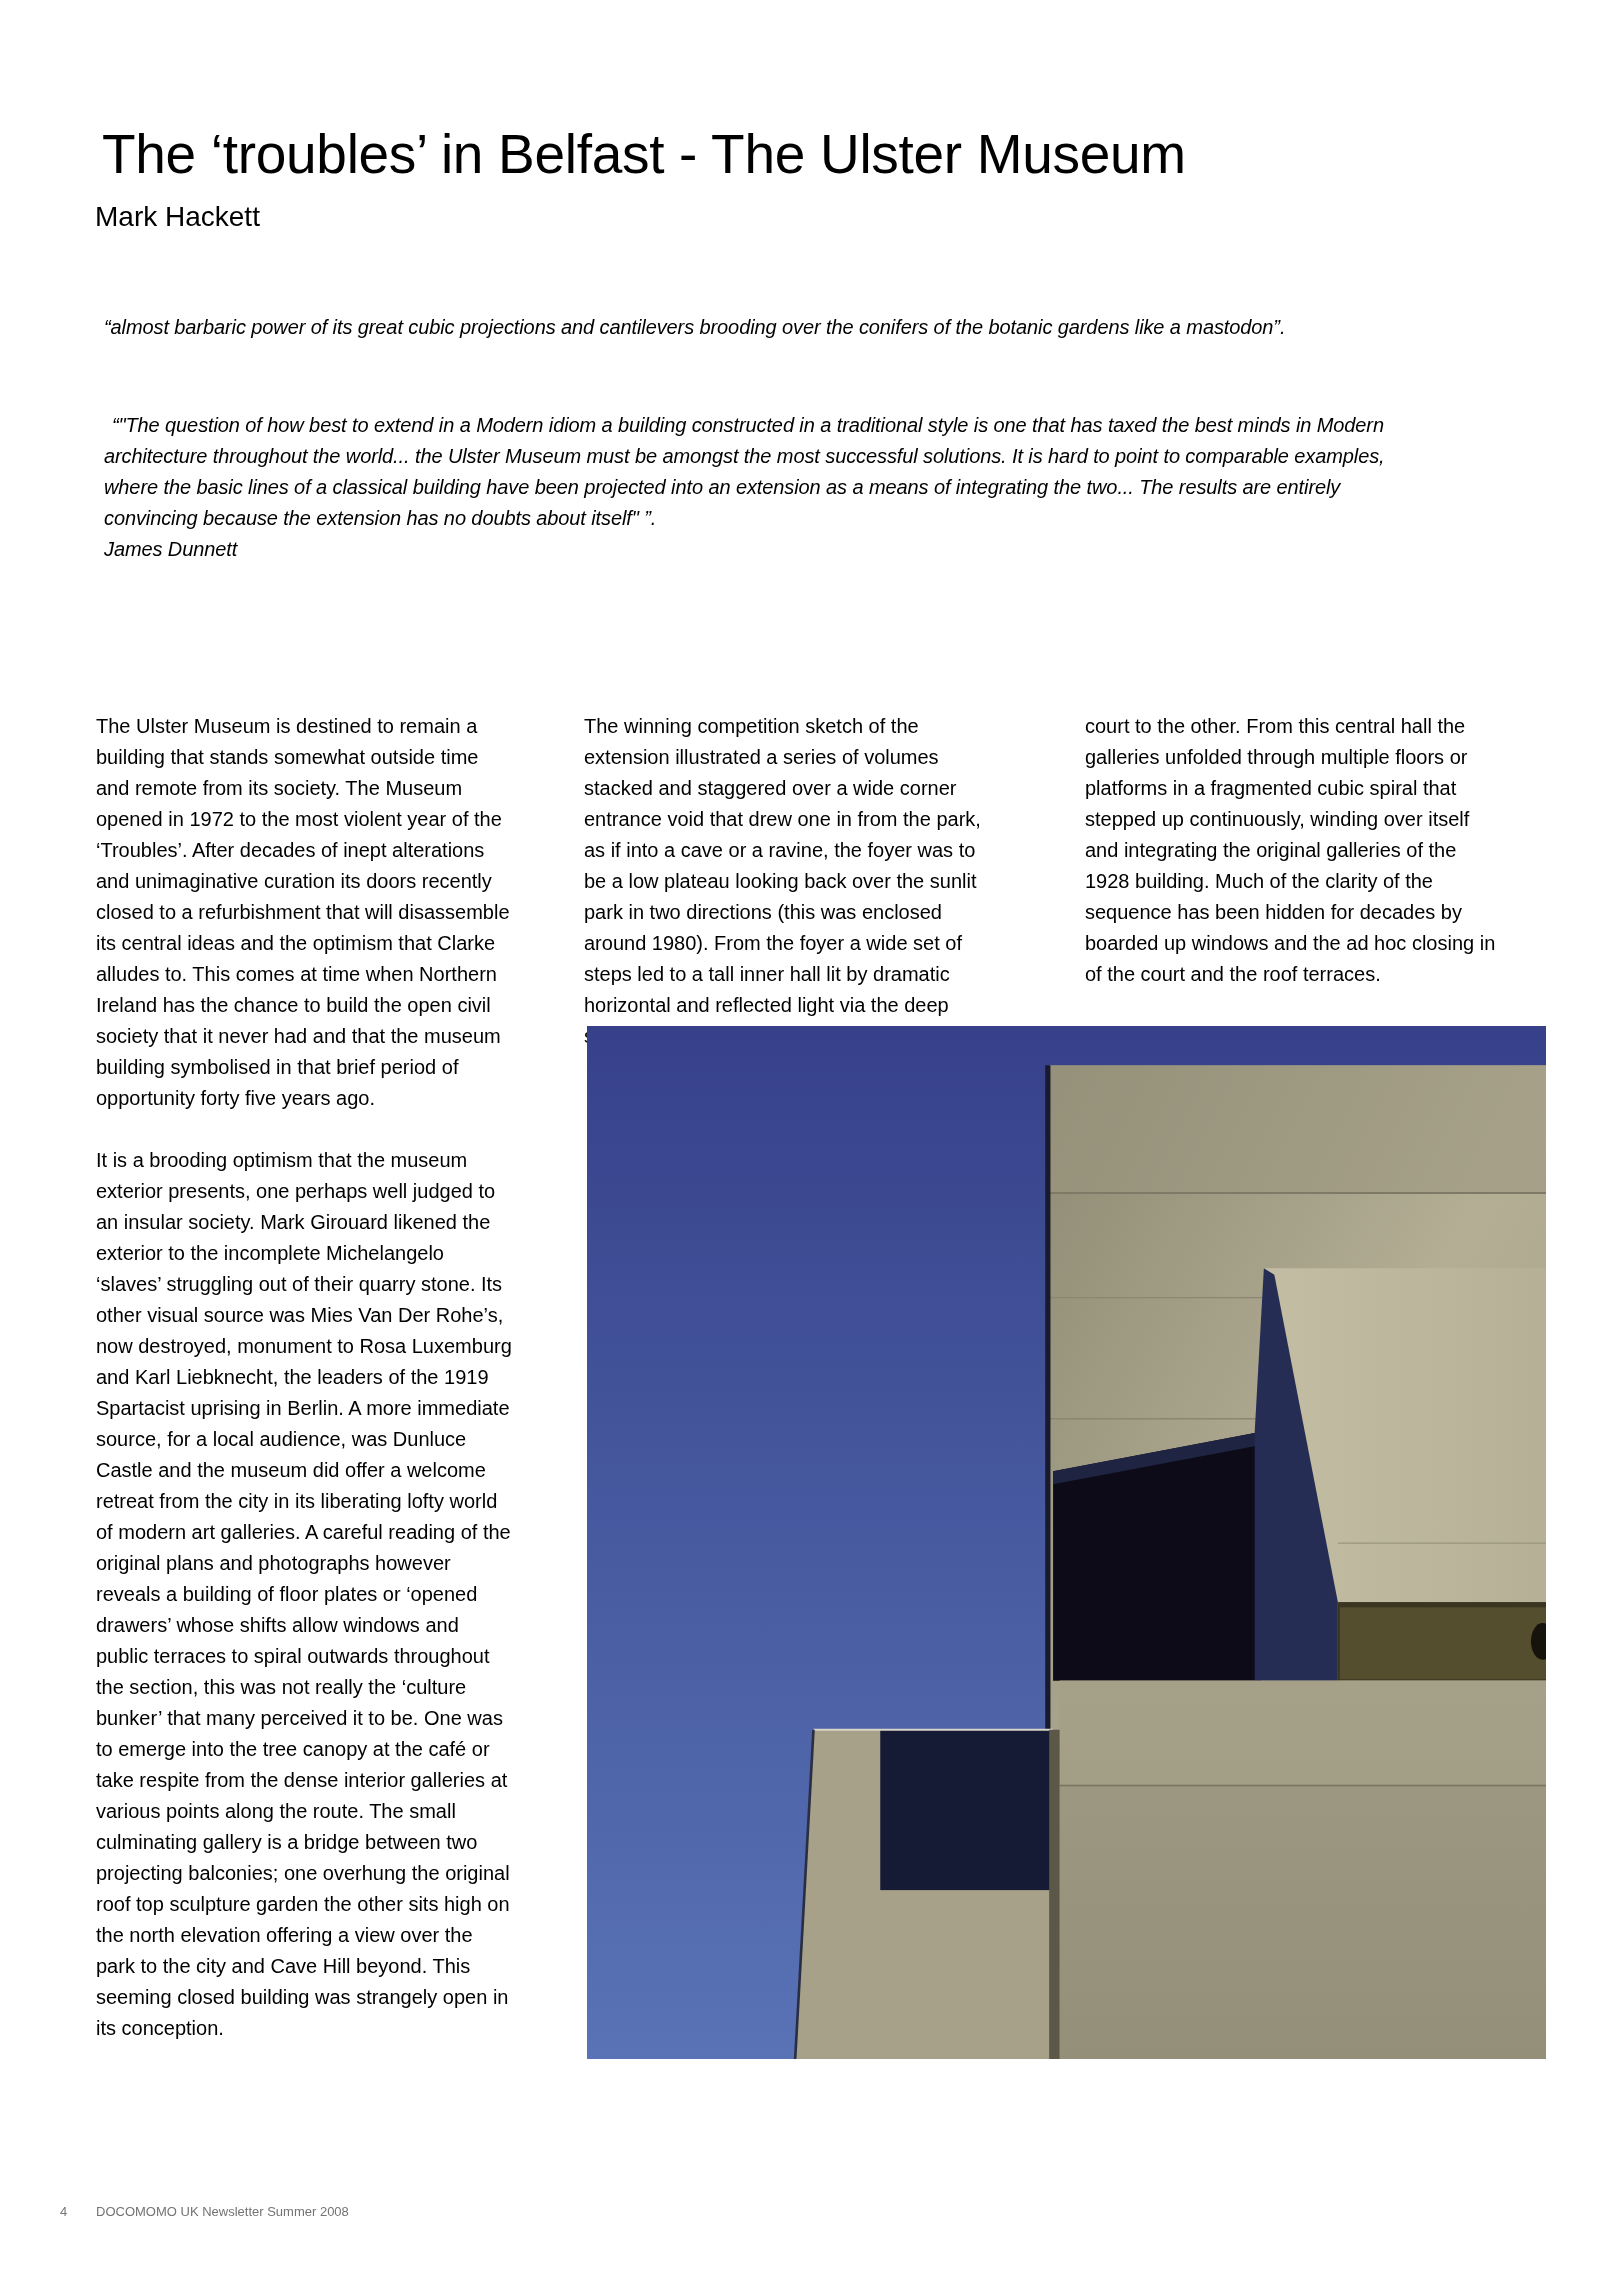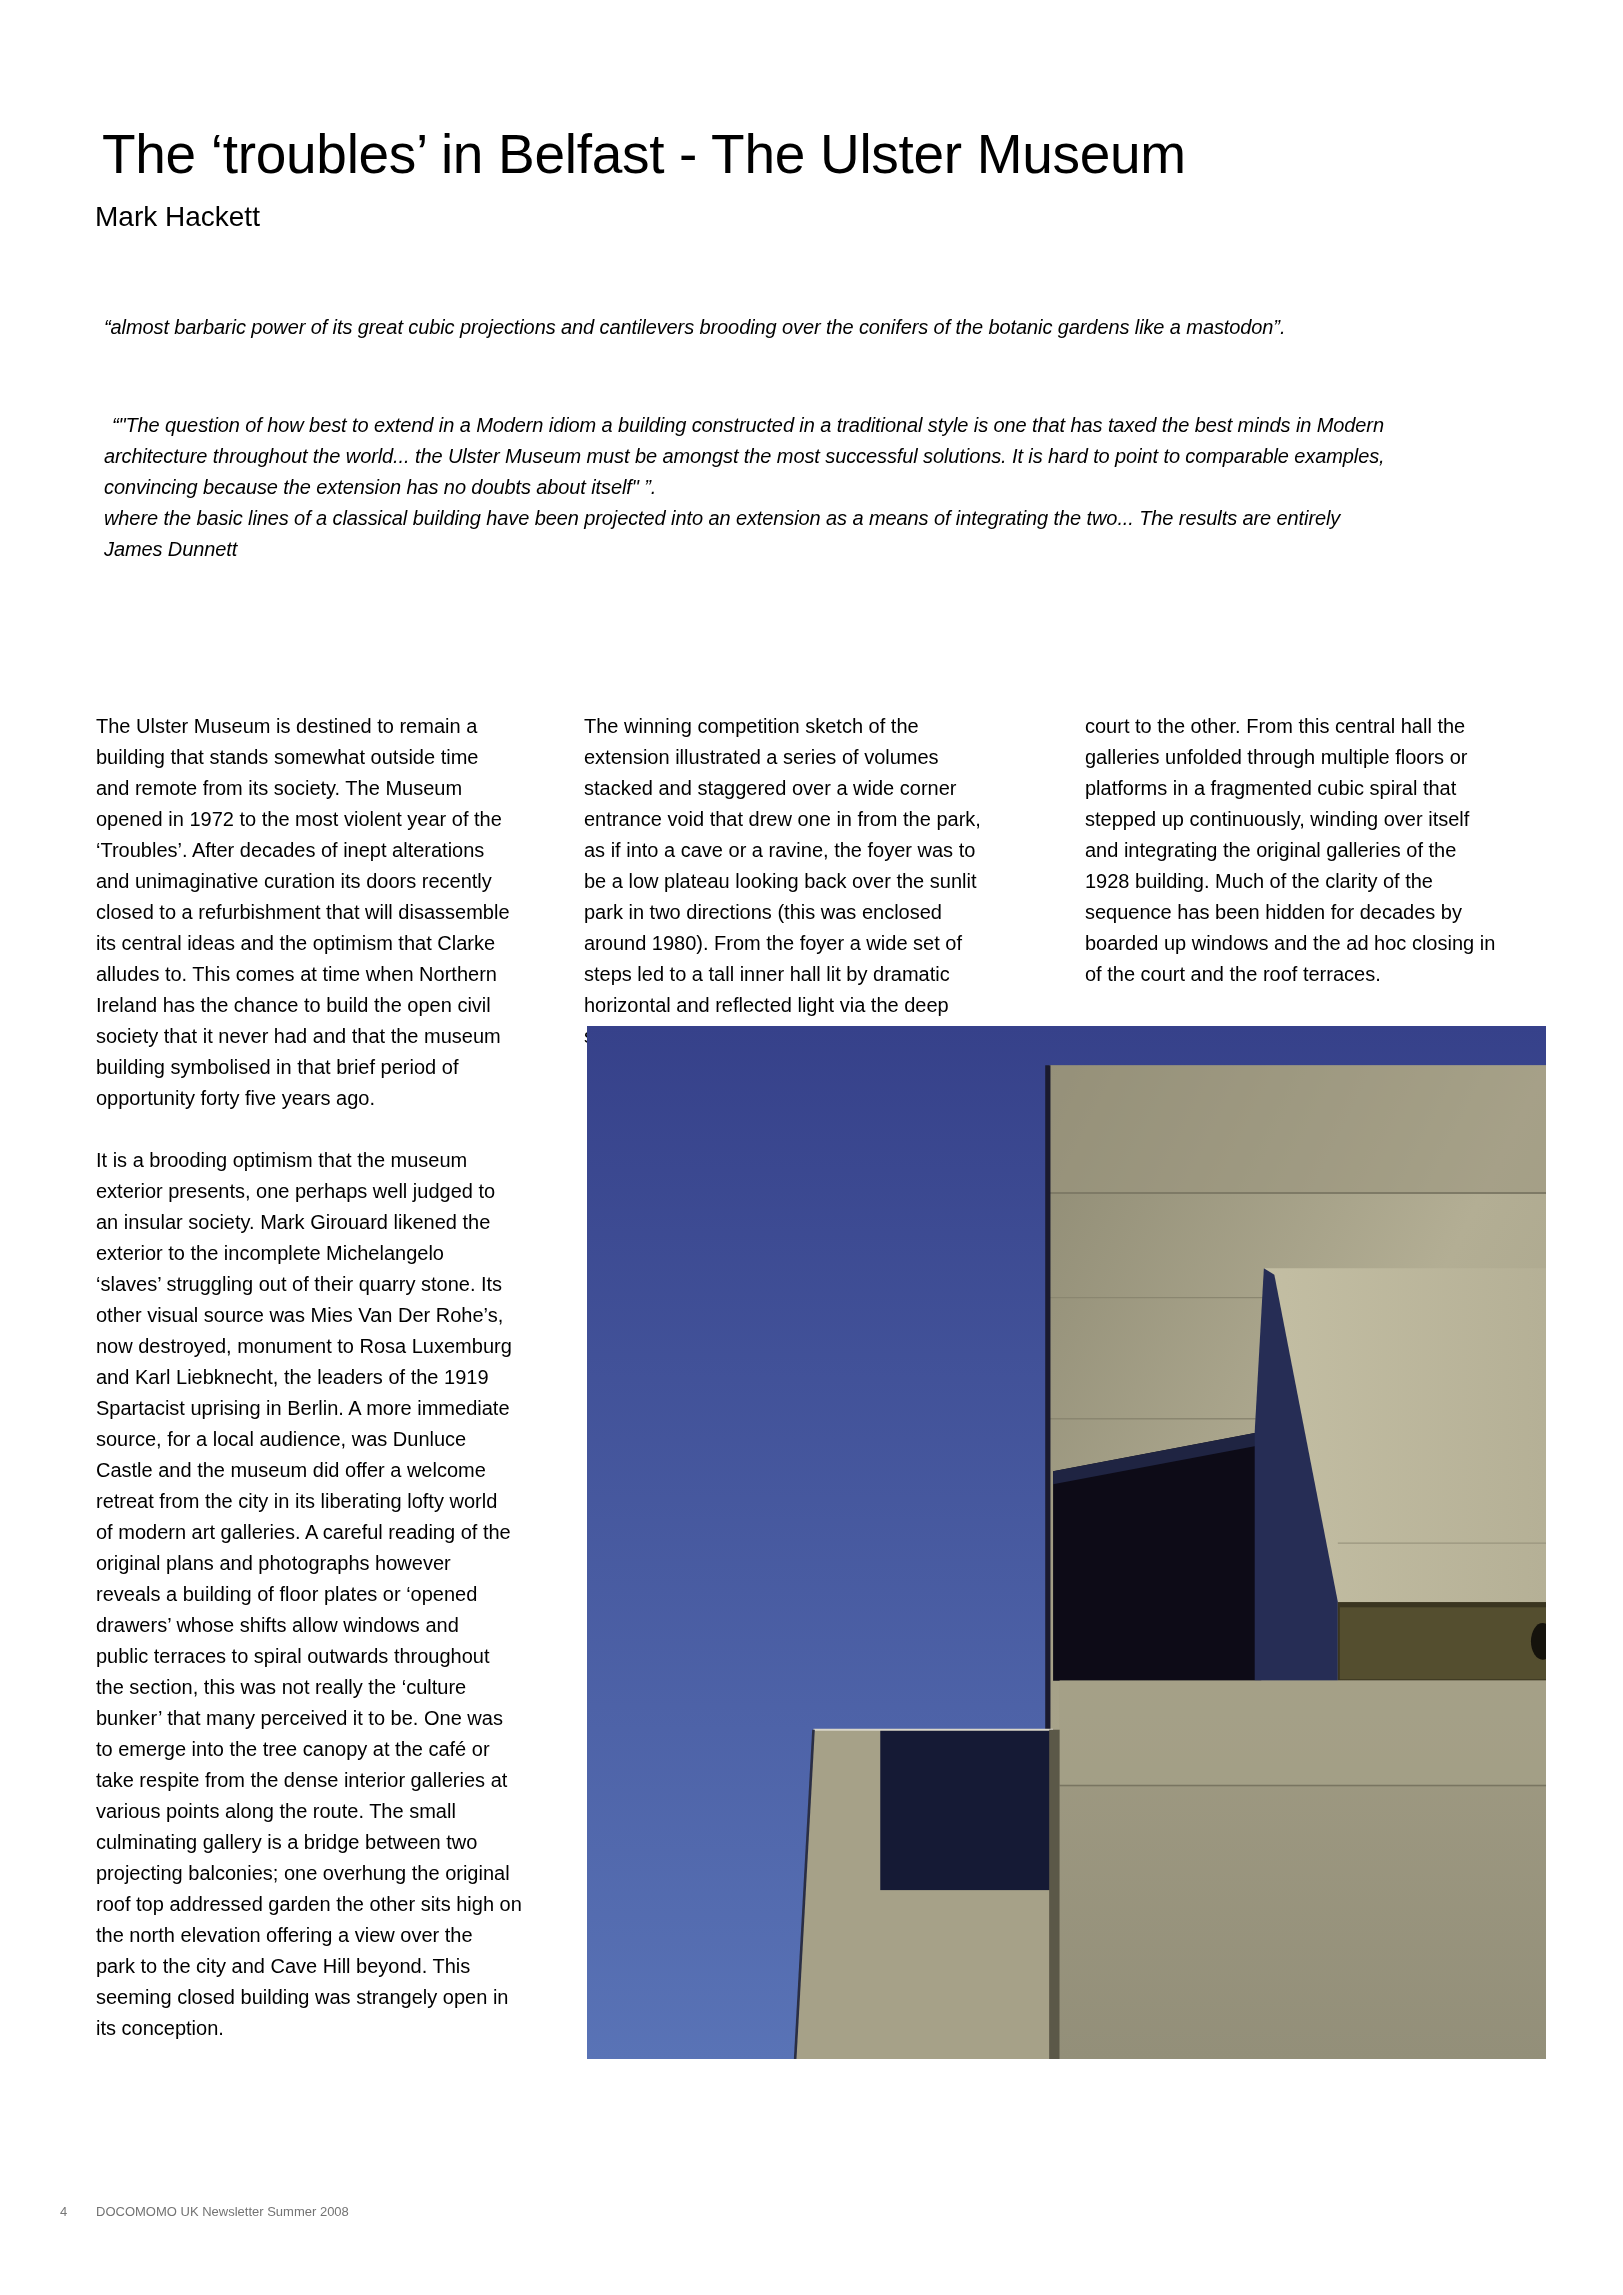--- a/index.html
+++ b/index.html
@@ -51,22 +51,22 @@
 
 <div id="quotes" class="abs">
   <div class="quote-block q1">
     <div class="quote-line it">“almost barbaric power of its great cubic projections and cantilevers brooding over the conifers of the botanic gardens like a mastodon”.</div>
   </div>
   <div class="quote-gap"></div>
   <div class="quote-gap"></div>
   <div class="quote-block q3">
     <div class="quote-line it">“"The question of how best to extend in a Modern idiom a building constructed in a traditional style is one that has taxed the best minds in Modern</div>
     <div class="quote-line it">architecture throughout the world... the Ulster Museum must be amongst the most successful solutions. It is hard to point to comparable examples,</div>
+    <div class="quote-line it">where the basic lines of a classical building have been projected into an extension as a means of integrating the two... The results are entirely</div>
     <div class="quote-line it">convincing because the extension has no doubts about itself" ”.</div>
-    <div class="quote-line it">where the basic lines of a classical building have been projected into an extension as a means of integrating the two... The results are entirely</div>
     <div class="quote-line it">James Dunnett</div>
   </div>
 </div>
 
 <div id="col1" class="abs col">
     <div>
       <p>The Ulster Museum is destined to remain a</p>
       <p>building that stands somewhat outside time</p>
       <p>and remote from its society. The Museum</p>
       <p>opened in 1972 to the most violent year of the</p>
@@ -99,21 +99,21 @@
       <p>reveals a building of floor plates or ‘opened</p>
       <p>drawers’ whose shifts allow windows and</p>
       <p>public terraces to spiral outwards throughout</p>
       <p>the section, this was not really the ‘culture</p>
       <p>bunker’ that many perceived it to be. One was</p>
       <p>to emerge into the tree canopy at the café or</p>
       <p>take respite from the dense interior galleries at</p>
       <p>various points along the route. The small</p>
       <p>culminating gallery is a bridge between two</p>
       <p>projecting balconies; one overhung the original</p>
-      <p>roof top addressed garden the other sits high on</p>
+      <p>roof top sculpture garden the other sits high on</p>
       <p>the north elevation offering a view over the</p>
       <p>park to the city and Cave Hill beyond. This</p>
       <p>seeming closed building was strangely open in</p>
       <p>its conception.</p>
     </div>
   </div>
 <div id="col2" class="abs col">
     <div>
       <p>The winning competition sketch of the</p>
       <p>extension illustrated a series of volumes</p>

